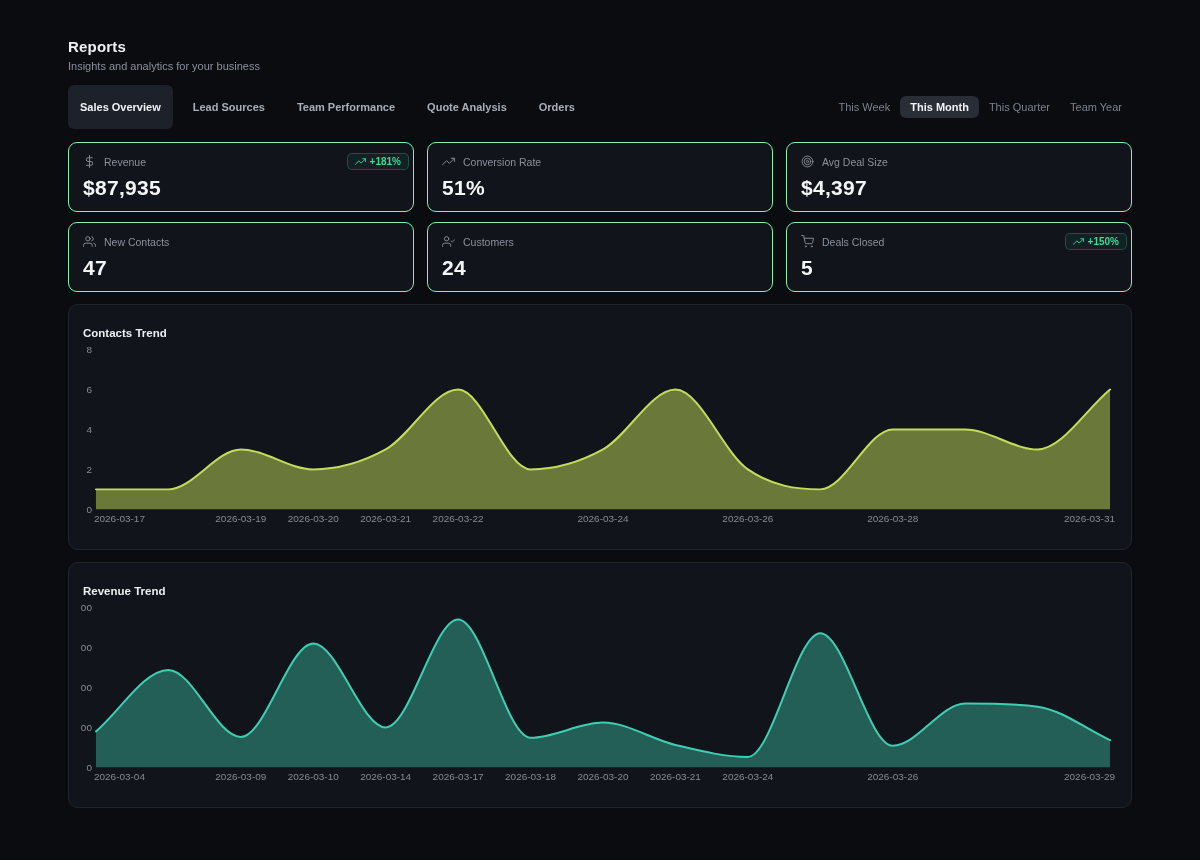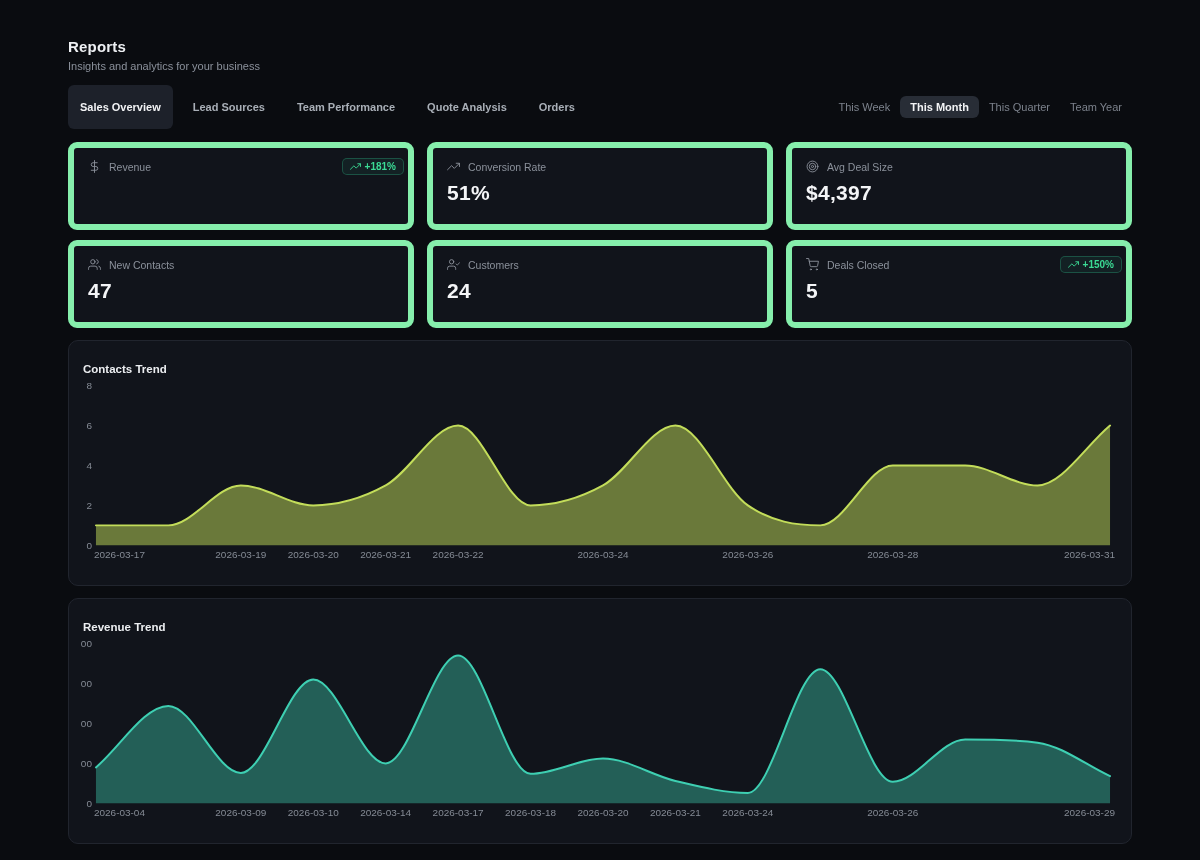--- a/index.html
+++ b/index.html
@@ -15,22 +15,22 @@
   .toolbar{display:flex;justify-content:space-between;align-items:center;margin-top:13px}
   .tabs{display:flex;gap:8px;align-items:center}
   .tab{background:transparent;border:0;color:#a9afb7;font-size:11px;font-weight:600;
        padding:16px 12px;border-radius:6px;font-family:inherit;cursor:pointer;white-space:nowrap}
   .tab.active{background:#1d212a;color:#f2f3f5}
   .filters{display:flex;align-items:flex-start}
   .filter{background:transparent;border:0;color:#7c828c;font-size:11px;font-weight:500;
           padding:5px 10px;border-radius:6px;font-family:inherit;cursor:pointer;white-space:nowrap}
   .filter.active{background:#282d36;color:#f2f3f5;font-weight:700}
   .kpi-grid{display:grid;grid-template-columns:repeat(3,1fr);gap:10px 13px;margin-top:13px}
-  .kpi-card{position:relative;background:#11141b;border:6px solid #86efac;border-radius:9px;
-            height:88px;padding:12px 14px;box-sizing:border-box}
+  .kpi-card{position:relative;background:#11141b;border:1px solid #86efac;border-radius:9px;
+            height:70px;padding:12px 14px;box-sizing:border-box}
   .kpi-top{display:flex;align-items:center;gap:8px;color:#8b919b;font-size:10.5px;font-weight:500}
   .kpi-icon{display:flex;align-items:center}
   .kpi-icon svg{width:13px;height:13px;stroke:#8b919b;fill:none;stroke-width:1.7;
                 stroke-linecap:round;stroke-linejoin:round}
   .kpi-value{font-size:21px;font-weight:700;margin-top:8px;letter-spacing:.3px;color:#f4f5f7}
   .badge{position:absolute;top:10px;right:4px;display:flex;align-items:center;gap:4px;
          font-size:10px;font-weight:600;color:#3bdb95;background:rgba(52,211,153,.07);
          border:1px solid rgba(52,211,153,.28);border-radius:5px;padding:2px 7px}
   .badge svg{width:11px;height:11px;stroke:#3bdb95;fill:none;stroke-width:2;
              stroke-linecap:round;stroke-linejoin:round}
@@ -76,20 +76,21 @@
         </span>
         <span class="kpi-label">Revenue</span>
       </div>
       <div class="badge">
         <svg viewBox="0 0 24 24">
             <polyline points="23 6 13.5 15.5 8.5 10.5 1 18"></polyline>
             <polyline points="17 6 23 6 23 12"></polyline>
           </svg>
         <span>+181%</span>
       </div>
+      <div class="kpi-value">$87,935</div>
     </div>
 
     <div class="kpi-card">
       <div class="kpi-top">
         <span class="kpi-icon">
           <svg viewBox="0 0 24 24">
               <polyline points="23 6 13.5 15.5 8.5 10.5 1 18"></polyline>
               <polyline points="17 6 23 6 23 12"></polyline>
             </svg>
         </span>

